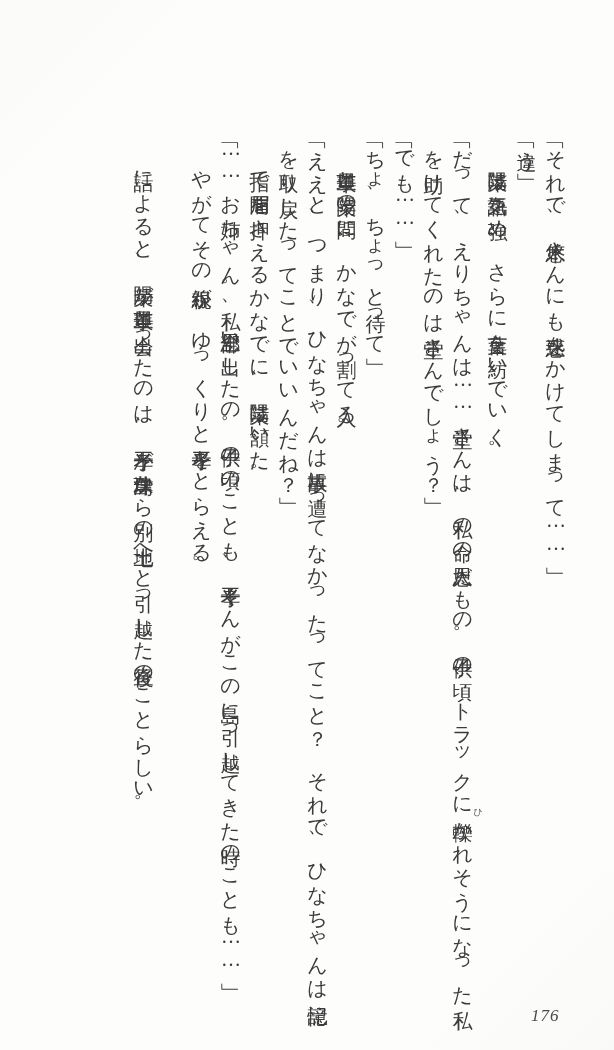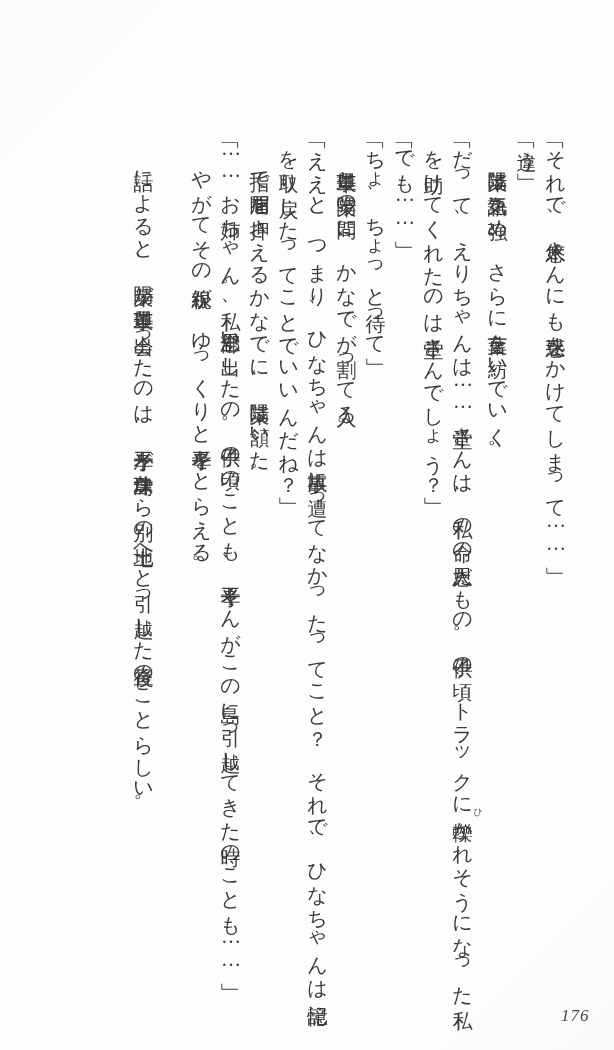--- a/index.html
+++ b/index.html
@@ -33,21 +33,21 @@
     padding: 0;
   }
   ruby rt {
     font-size: 9px;
     letter-spacing: 0;
     color: #4a4a4a;
   }
   .page-number {
     position: absolute;
     top: 1006px;
-    left: 561px;
+    left: 531px;
     font-style: italic;
     font-size: 17px;
     color: #4a4a4a;
     letter-spacing: 1px;
   }
 </style>
 </head>
 <body>
 
 <div class="page">

